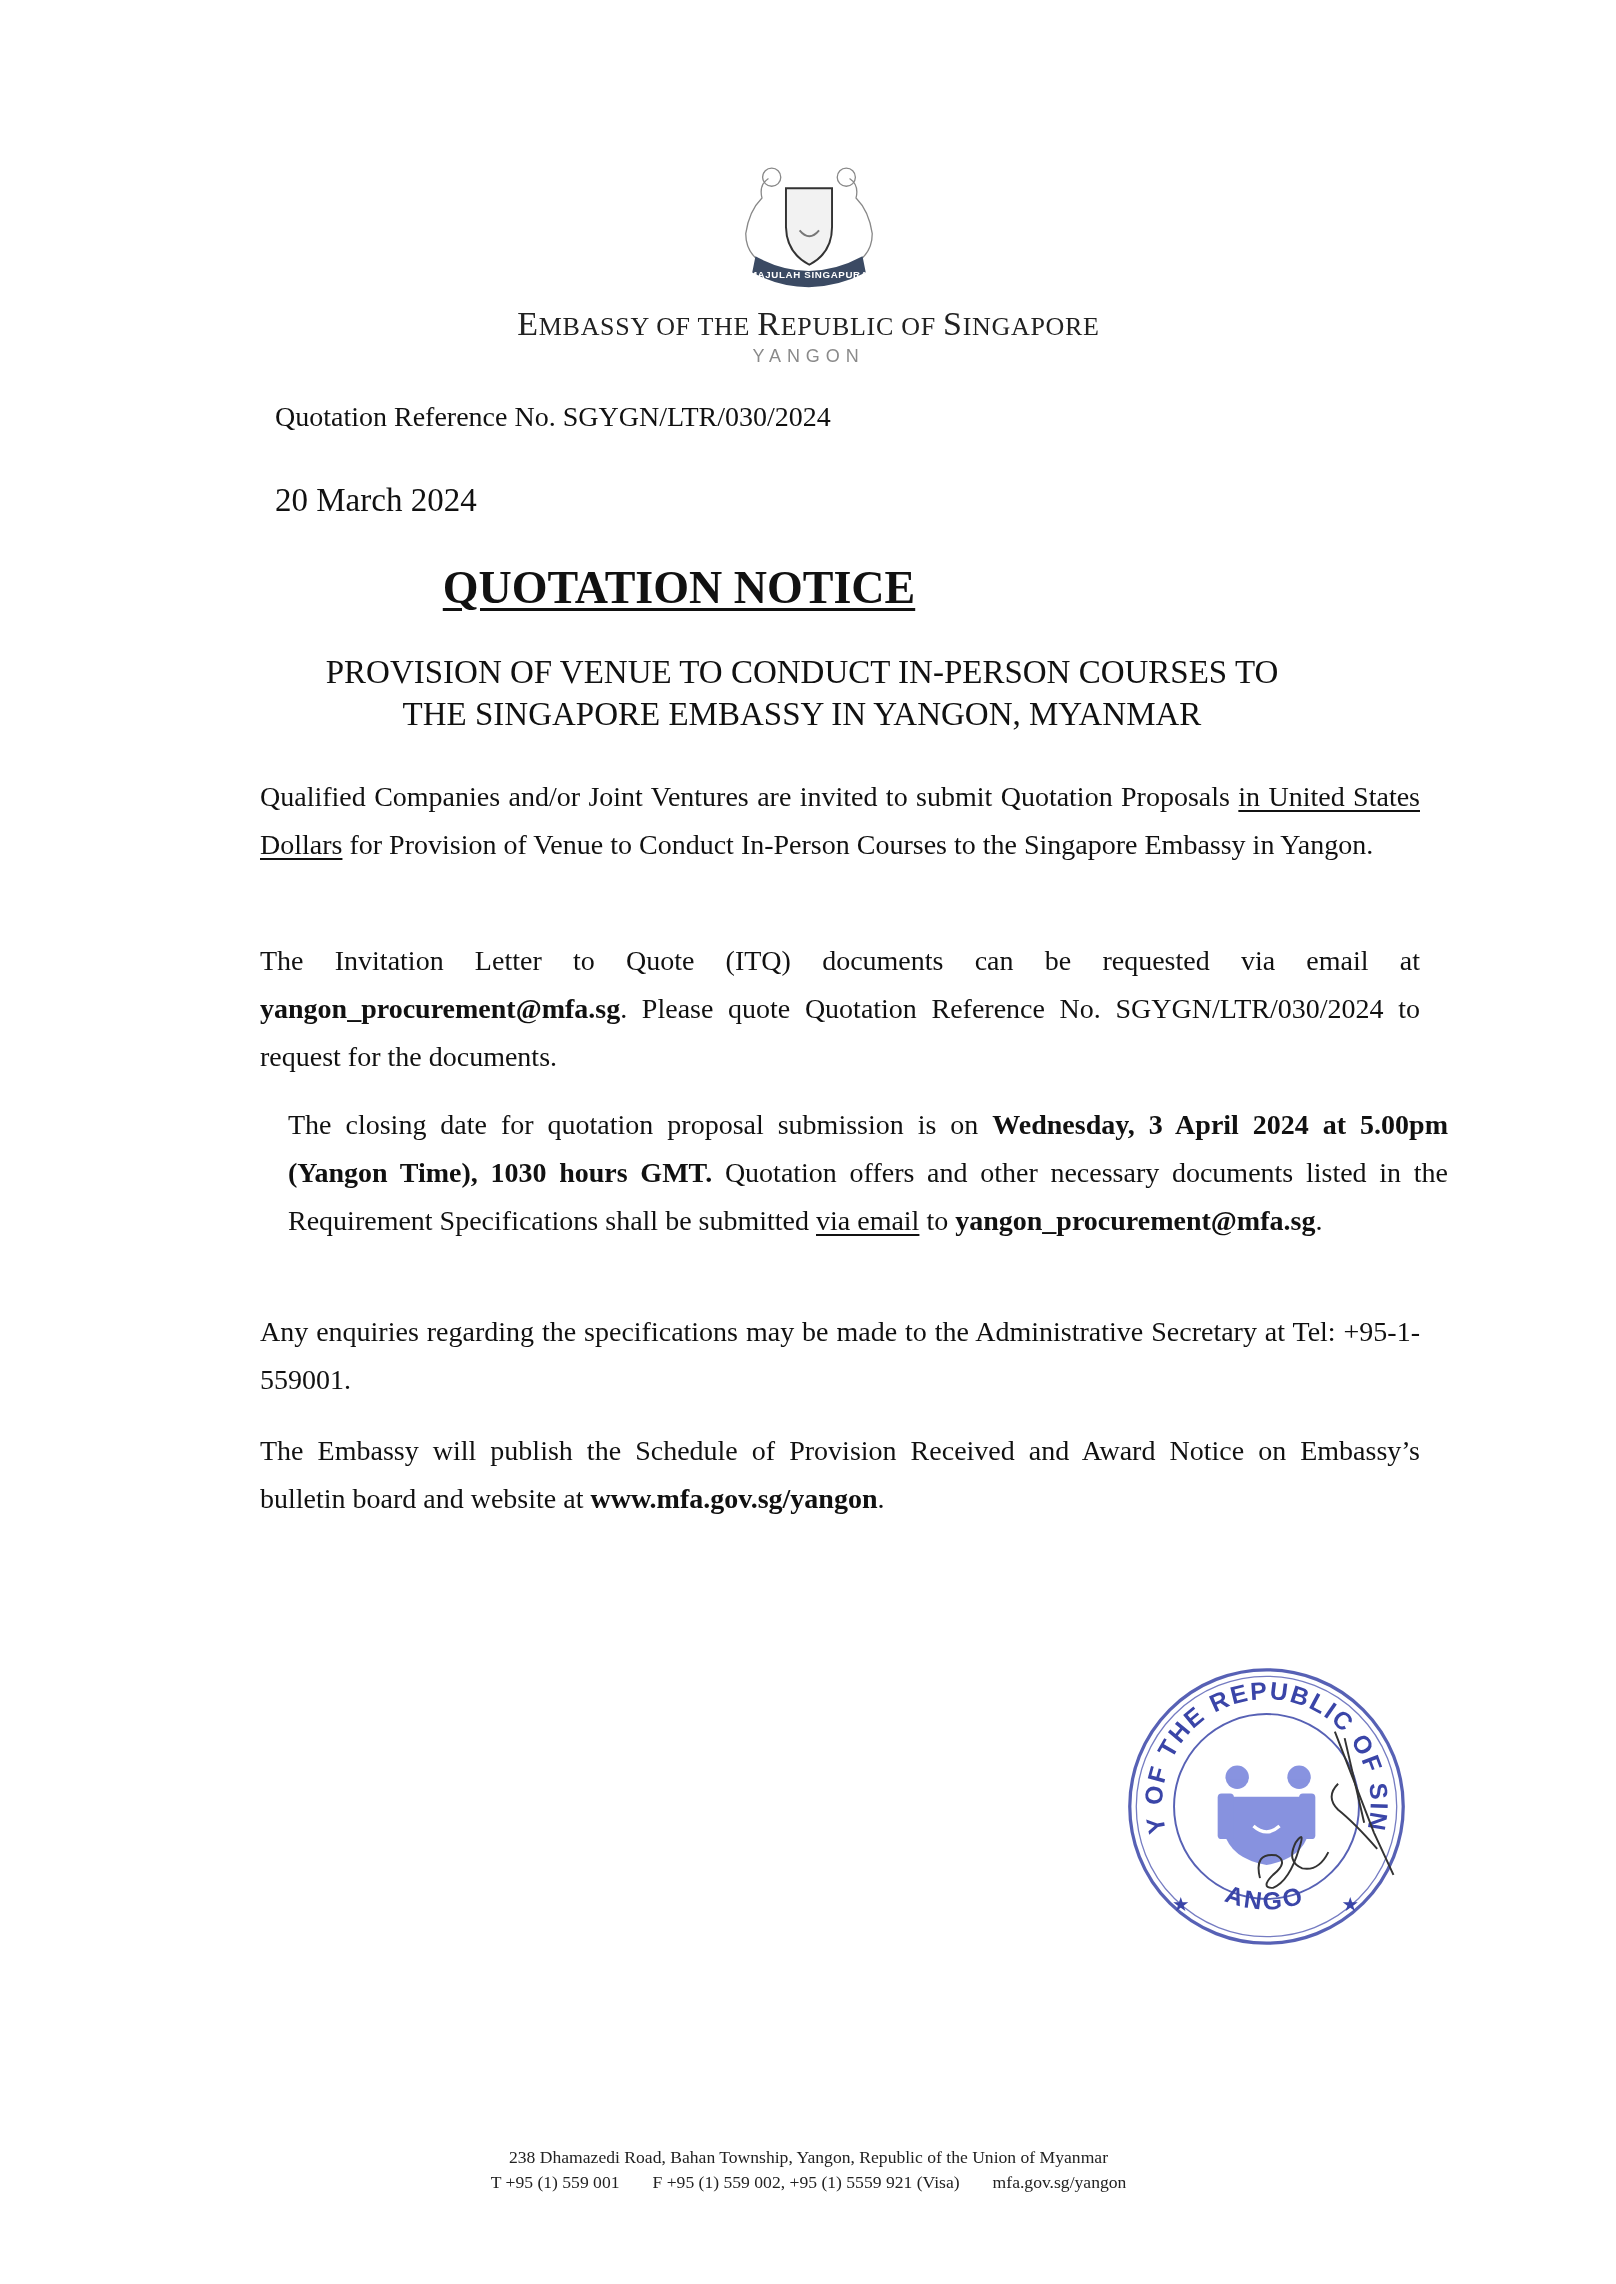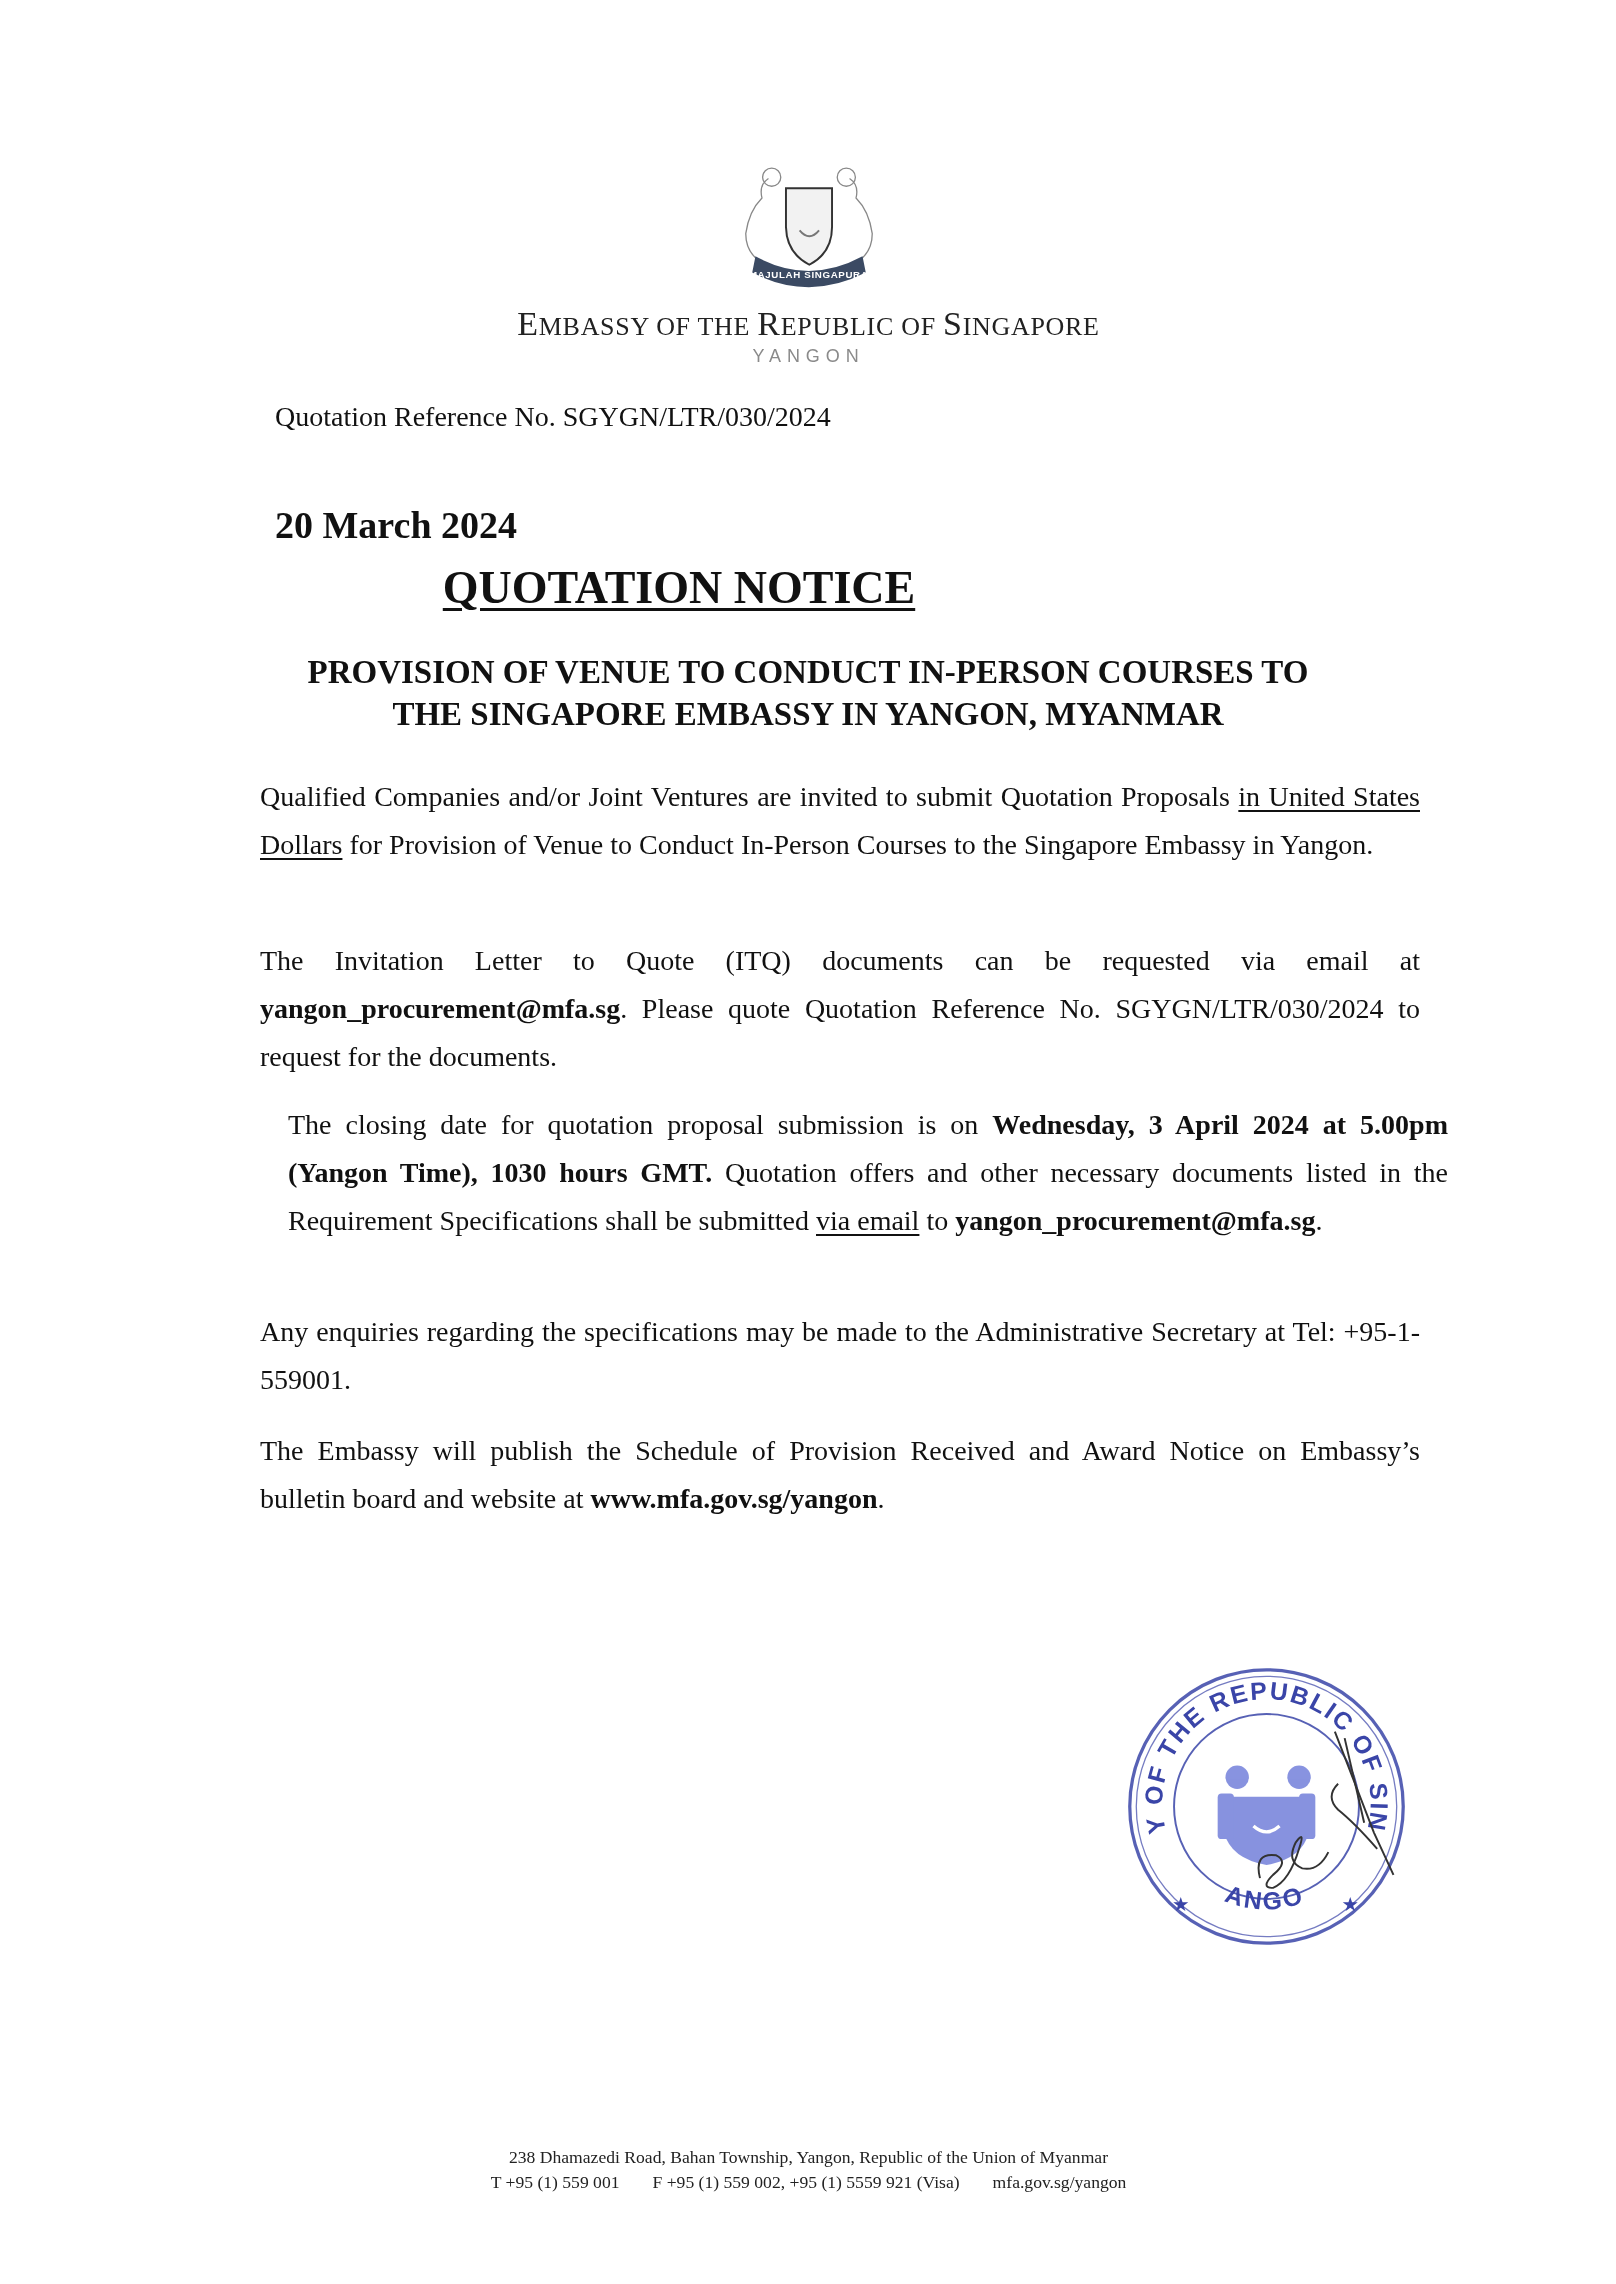--- a/index.html
+++ b/index.html
@@ -6,26 +6,26 @@
   body { width: 1617px; height: 2284px; position: relative; overflow: hidden;
          font-family: "Liberation Serif", "DejaVu Serif", serif; color: #111; }
   .abs { position: absolute; }
   #crest { left: 723px; top: 159px; width: 172px; height: 133px; }
   #letterhead { left: 0; width: 1617px; top: 305px; text-align: center;
                 font-size: 26px; letter-spacing: 0.7px; color: #222; font-variant: small-caps; }
   #letterhead .big { font-size: 34px; }
   #city { left: 0; width: 1617px; top: 346px; text-align: center; font-size: 18px;
           letter-spacing: 5.9px; color: #8a8a8a; font-family: "Liberation Sans", sans-serif; }
   #refline { left: 275px; top: 401px; font-size: 28px; }
-  #dateline { left: 275px; top: 503px; font-size: 38px; font-weight: bold; }
+  #dateline { left: 275px; top: 482px; font-size: 33px; font-weight: normal; }
   #title { left: 0; width: 1358px; top: 561px; text-align: center; }
   #title span { font-size: 46px; font-weight: bold; text-decoration: underline;
                 text-decoration-thickness: 3.3px; text-underline-offset: 5.2px; }
-  #subtitle { left: 195px; width: 1226px; top: 651px; text-align: center;
-              font-size: 33px; font-weight: bold; line-height: 42px; }
+  #subtitle { left: 189px; width: 1226px; top: 651px; text-align: center;
+              font-size: 33px; font-weight: normal; line-height: 42px; }
   .para { left: 260px; width: 1160px; font-size: 28px; line-height: 48px; text-align: justify; }
   .para b { font-weight: bold; }
   .para u { text-decoration: underline; text-decoration-thickness: 2px; text-underline-offset: 3.9px; }
   #p1 { top: 773px; }
   #p2 { top: 937px; }
   #p3 { top: 1101px; margin-left: 28px; }
   #p4 { top: 1308px; }
   #p5 { top: 1427px; }
   #stamp { left: 1120px; top: 1660px; width: 293px; height: 293px; }
   #footer { left: 0; width: 1617px; top: 2145px; text-align: center; font-size: 17.6px;

